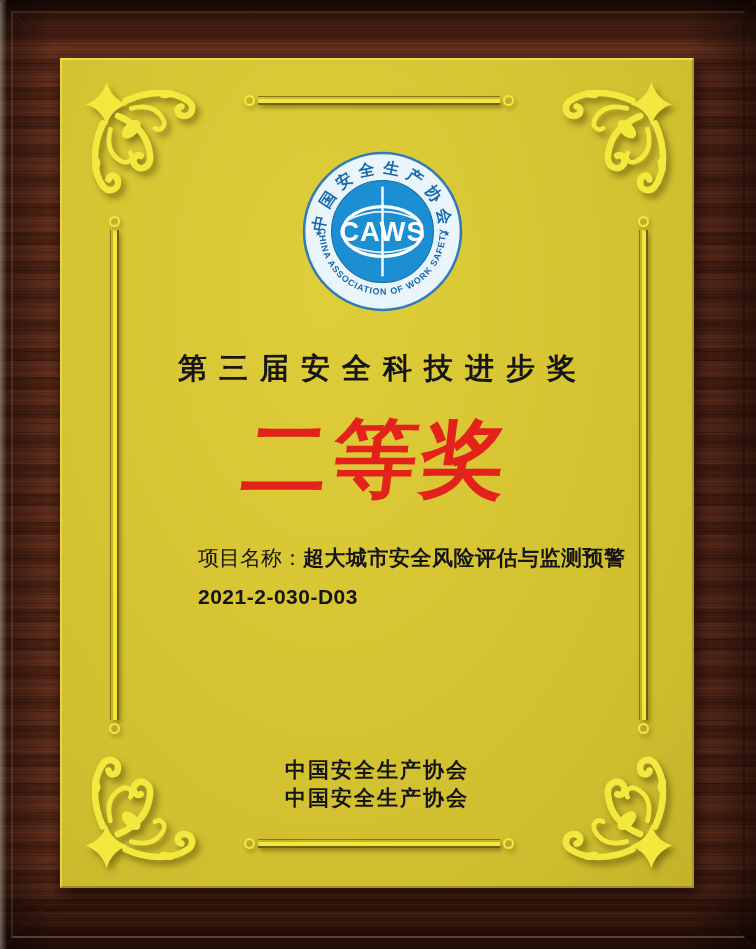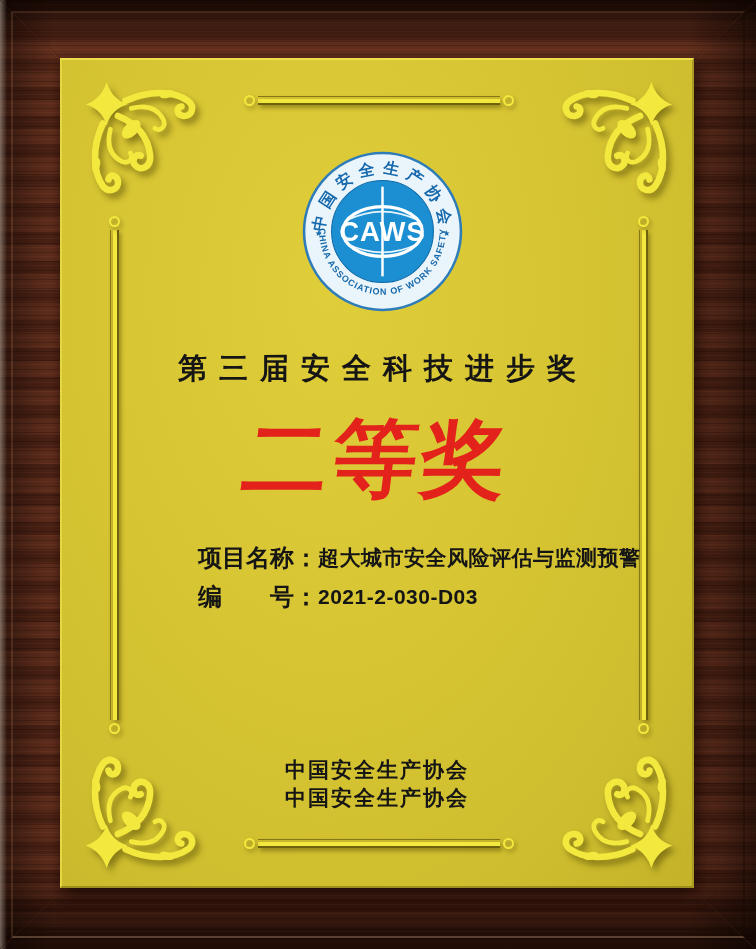--- a/index.html
+++ b/index.html
@@ -71,21 +71,21 @@
     letter-spacing:12px; text-indent:12px; white-space:nowrap;margin-top:21px;
   }
   .award {
     position:absolute; left:0; top:342px; width:100%;
     text-align:center; font-size:85px; font-weight:800; color:#e3231b;
     letter-spacing:4px; transform:skewX(-7deg); white-space:nowrap;
   }
 
   .fields { position:absolute; left:136px; top:482px; width:420px; color:#151515; }
   .frow { display:flex; align-items:flex-start; margin-bottom:8px; }
-  .flabel { flex:none; font-size:24px; font-weight:700; line-height:31px; white-space:nowrap; }
+  .flabel { flex:none; font-size:21px; font-weight:400; line-height:31px; white-space:nowrap; }
   .fvalue { font-size:21px; font-weight:700; line-height:31px; letter-spacing:.5px; }
   .fvalue .vline-txt { display:block; white-space:nowrap; }
 
   .footer { position:absolute; left:0; top:696px; width:100%; text-align:center;
             color:#151515; font-size:21px; font-weight:700; line-height:27.5px; letter-spacing:2px; }
 </style>
 </head>
 <body>
 
 <div class="page">
@@ -222,21 +222,20 @@
     <div class="award">二等奖</div>
 
     <div class="fields">
       <div class="frow">
         <div class="flabel">项目名称：</div>
         <div class="fvalue">
           <span class="vline-txt">超大城市安全风险评估与监测预警</span>
         </div>
       </div>
       <div class="frow">
-        <div class="flabel">编　　号：</div>
         <div class="fvalue">
           <span class="vline-txt">2021-2-030-D03</span>
         </div>
       </div>
     </div>
 
     <div class="footer">
       <div>中国安全生产协会</div>
       <div>中国安全生产协会</div>
     </div>

